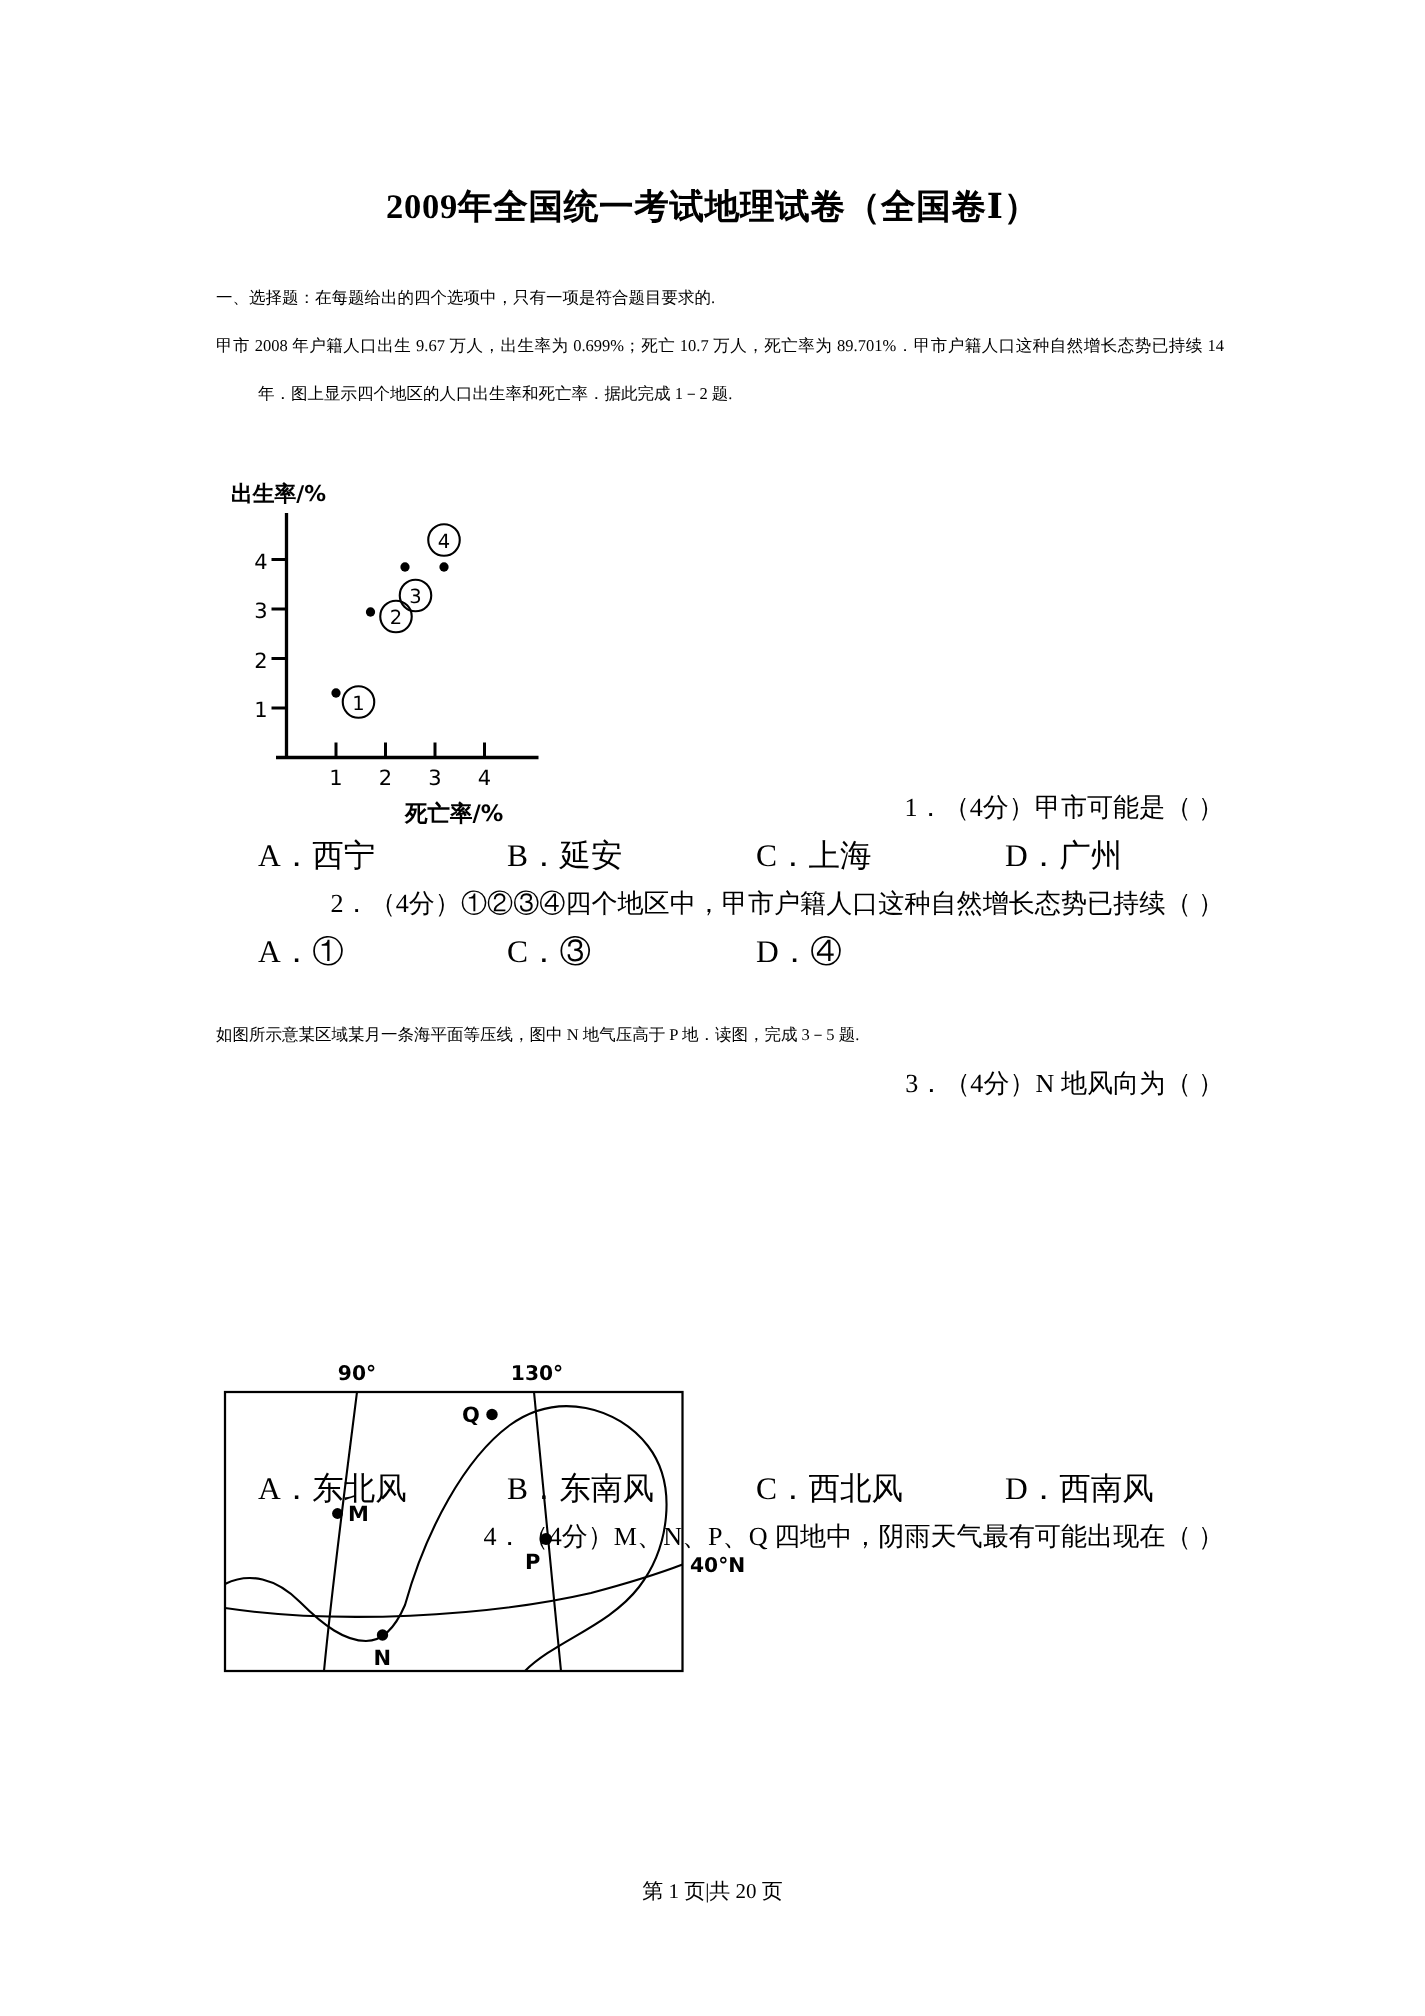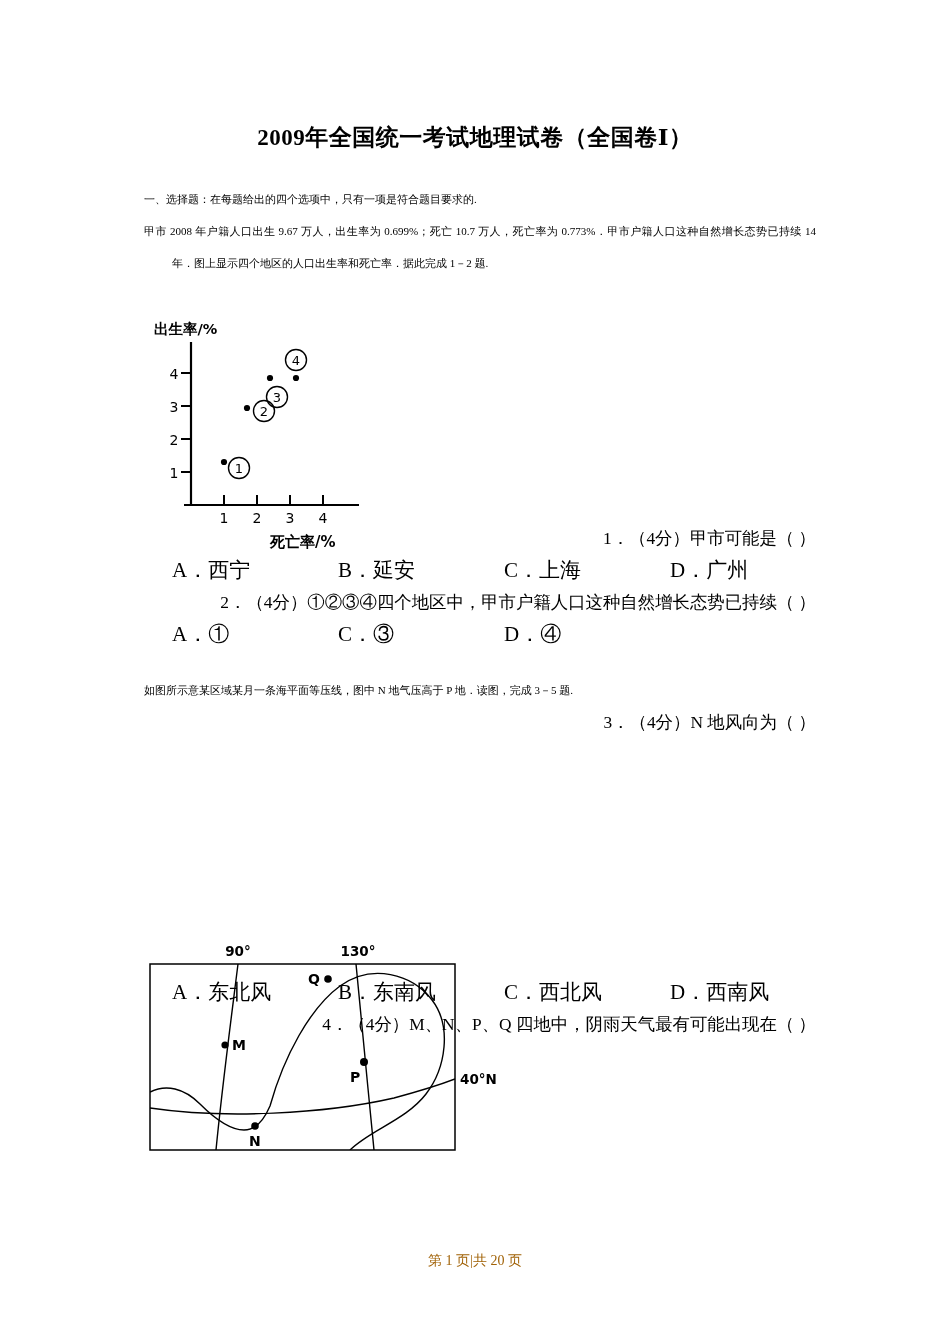--- a/index.html
+++ b/index.html
@@ -75,48 +75,48 @@
     position: absolute;
     left: 144px;
     top: 320px;
     width: 250px;
     height: 238px;
   }
   
   .fig2-wrap {
     position: absolute;
     left: 144px;
-    top: 938px;
+    top: 902px;
     width: 370px;
     height: 232px;
   }
   .footer {
     position: absolute;
     left: 0;
     top: 1252px;
     width: 950px;
     text-align: center;
     font-size: 14px;
-    color: #a16207;
+    color: #000000;
   }
   svg { display: block; }
   .cjk { font-family: "DejaVu Sans", "Liberation Sans", sans-serif; }
 </style>
 </head>
 <body>
 
 <div class="page">
 
   <div class="doc-title">2009年全国统一考试地理试卷（全国卷Ⅰ）</div>
 
   <div class="body-col">
 
     <div class="para">一、选择题：在每题给出的四个选项中，只有一项是符合题目要求的.</div>
 
-    <div class="para hang">甲市 2008 年户籍人口出生 9.67 万人，出生率为 0.699%；死亡 10.7 万人，死亡率为 0.773%．甲市户籍人口这种自然增长态势已持续 14 年．图上显示四个地区的人口出生率和死亡率．据此完成 1－2 题.</div>
+    <div class="para hang">甲市 2008 年户籍人口出生 9.67 万人，出生率为 0.699%；死亡 10.7 万人，死亡率为 89.701%．甲市户籍人口这种自然增长态势已持续 14 年．图上显示四个地区的人口出生率和死亡率．据此完成 1－2 题.</div>
 
     <div style="height:243px;"></div>
 
     <div class="qnum">
       <span>1．</span><span>（4分）</span><span>甲市可能是（      ）</span>
     </div>
     <div class="opts">
       <div class="opt"><span>A．</span><span>西宁</span></div>
       <div class="opt"><span>B．</span><span>延安</span></div>
       <div class="opt"><span>C．</span><span>上海</span></div>

